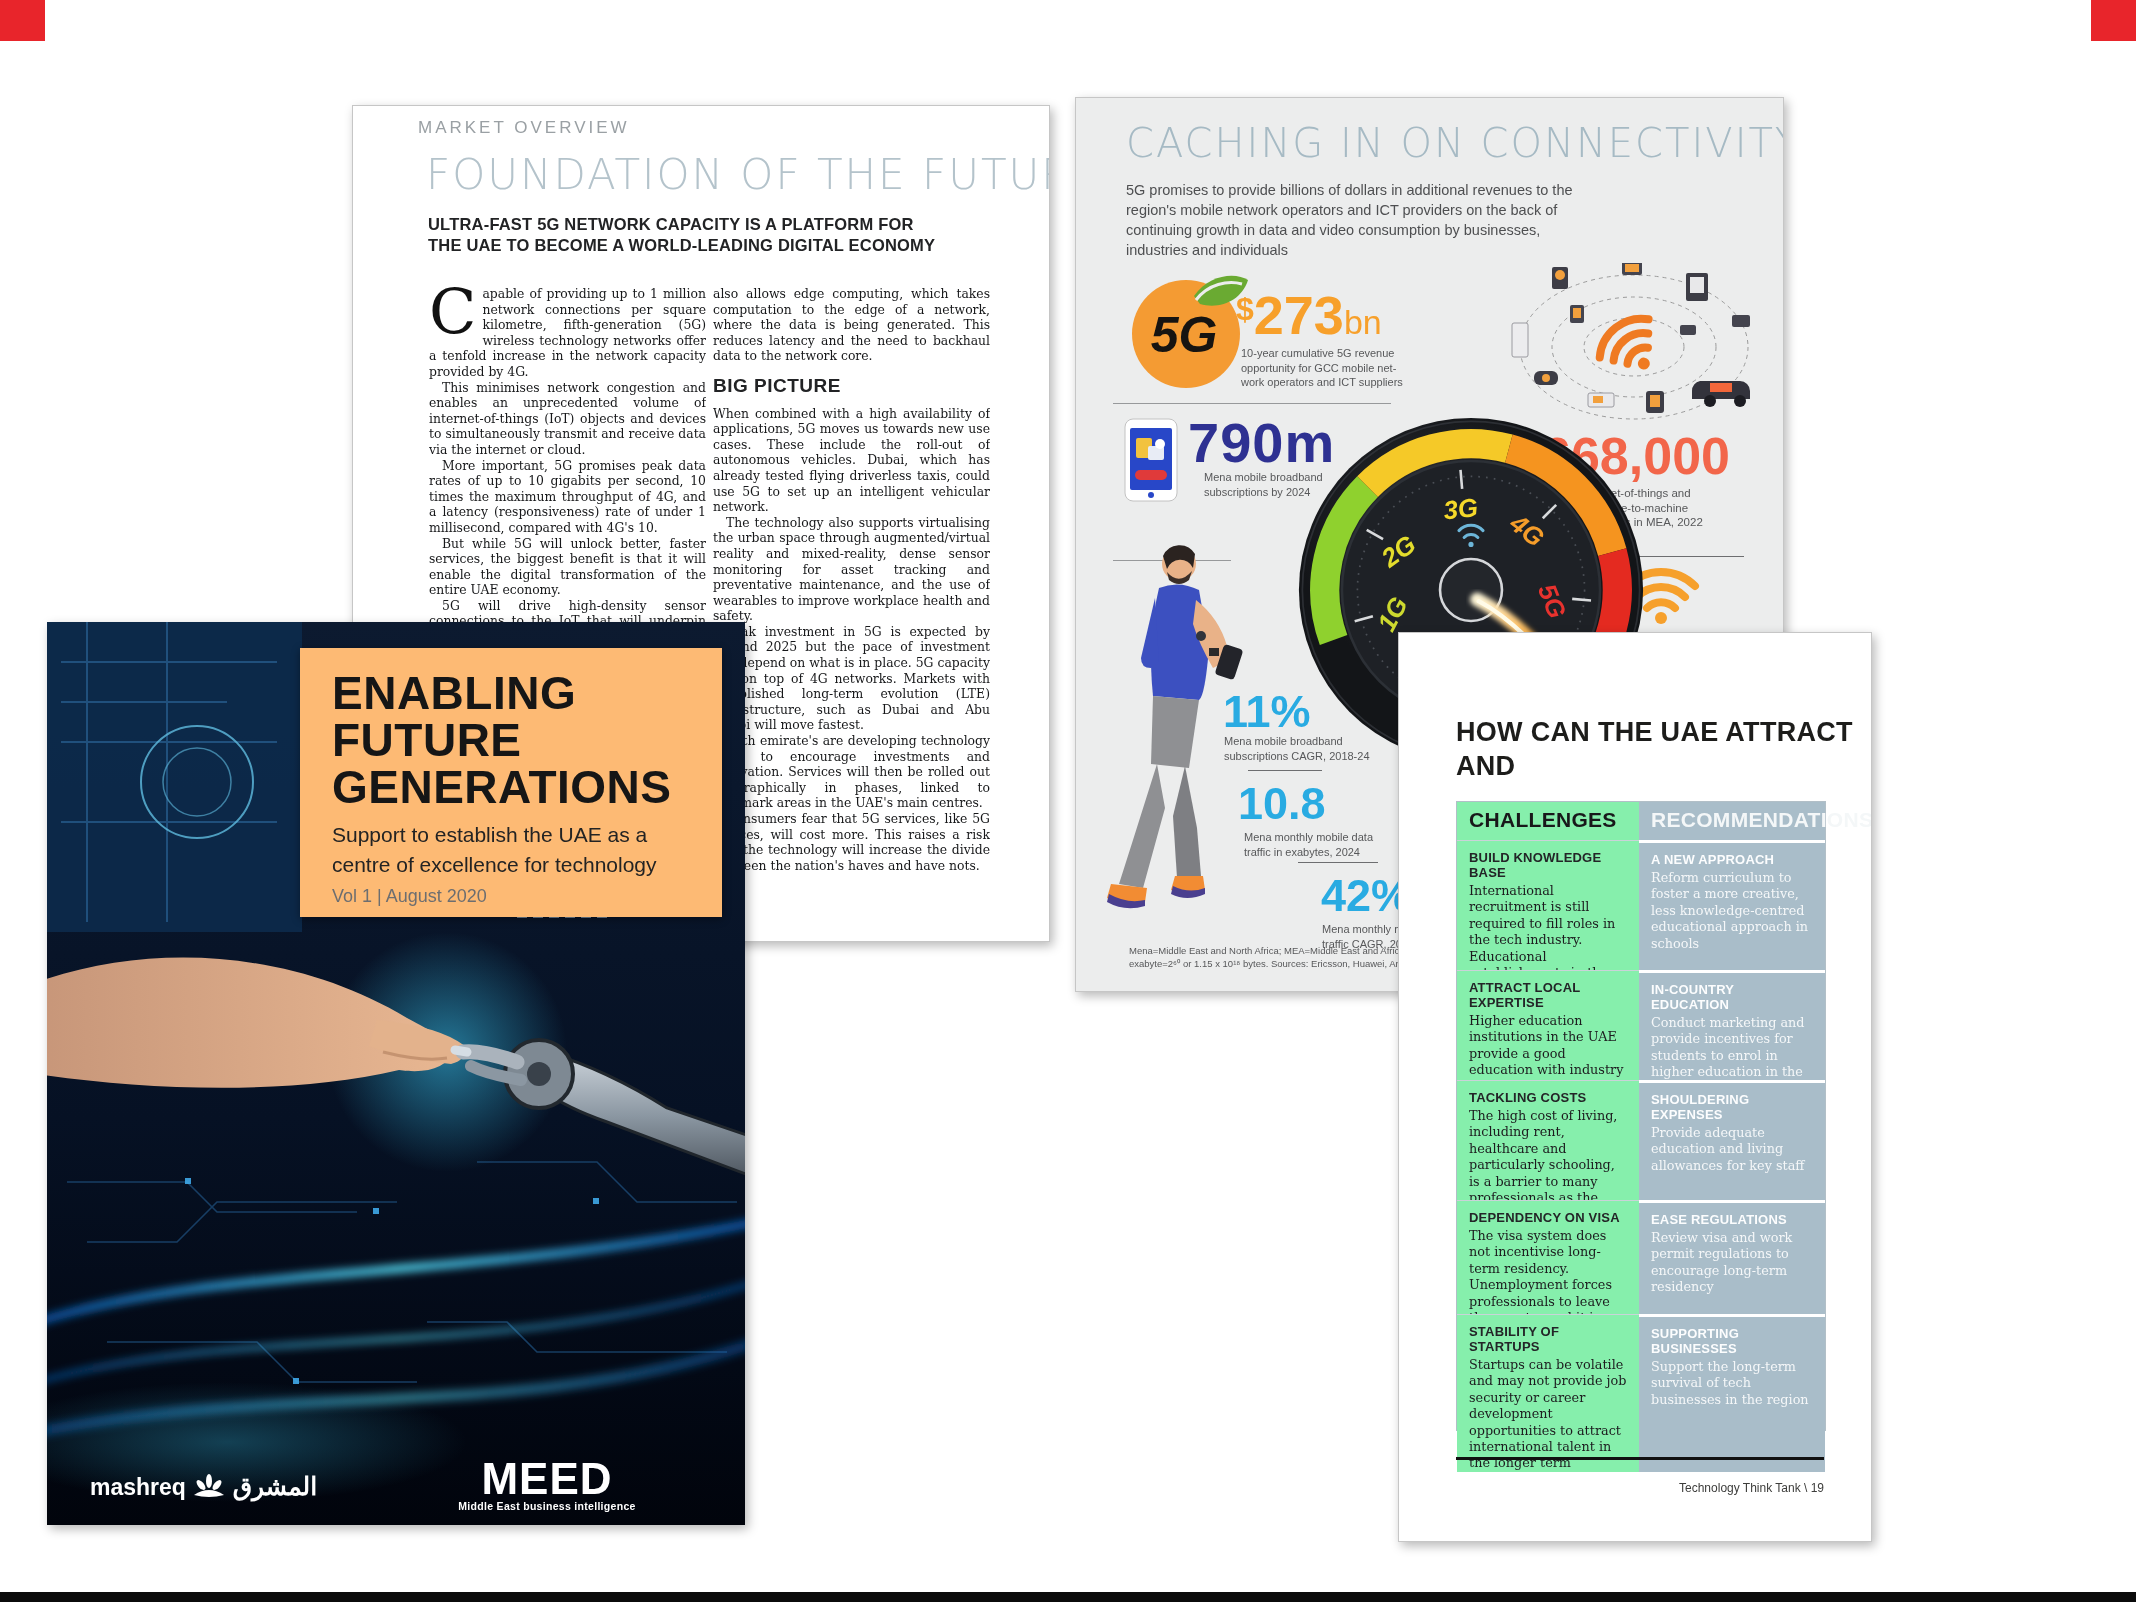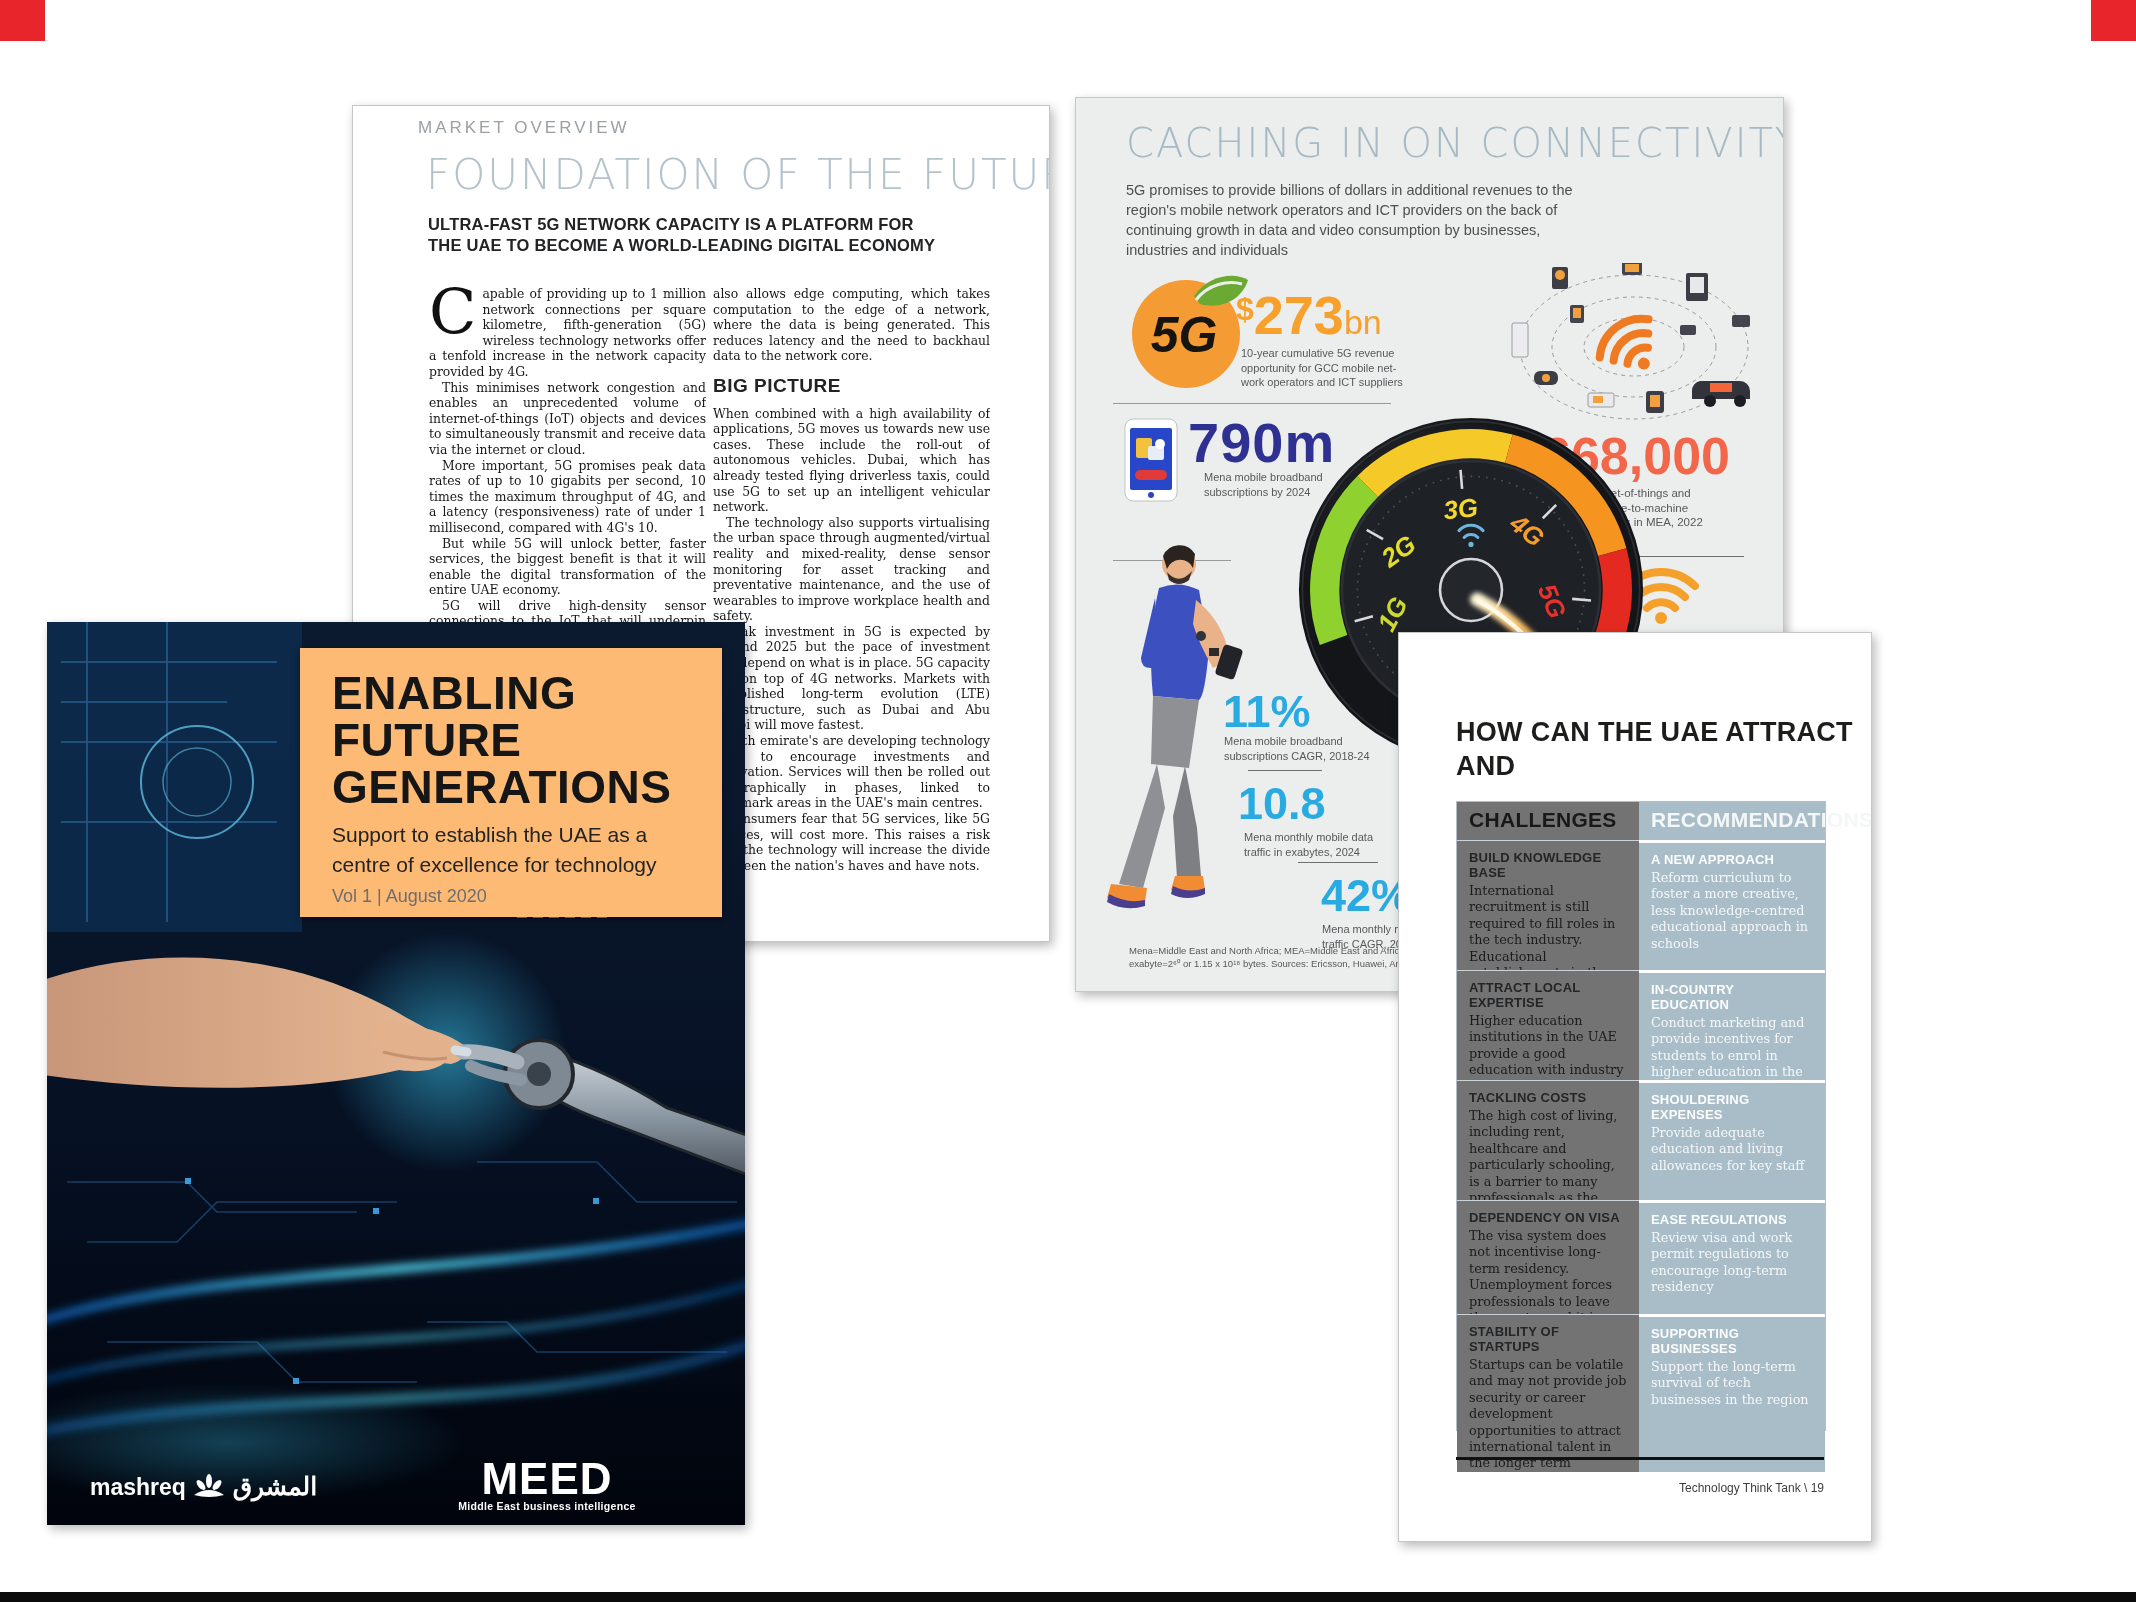--- a/index.html
+++ b/index.html
@@ -35,21 +35,21 @@
   #cover{border:none;}
   .cover-box{position:absolute;background:#fdba74;box-shadow:0 2px 8px rgba(0,0,0,.4);}
   .cov-title{font-size:46px;line-height:47px;font-weight:800;color:#161616;letter-spacing:.5px;}
   .cov-sub{font-size:21px;line-height:30px;color:#232323;}
   .cov-vol{font-size:18px;color:#6d6e70;}
   .brand{color:#fff;}
   
   .tal-title{font-size:27px;line-height:34px;font-weight:bold;color:#1d1d1b;letter-spacing:.3px;}
   .tal-table{position:absolute;border:1px solid #b2bfc7;}
   .trow{display:grid;grid-template-columns:182px 186px;}
-  .tcell-c{background:#737373;padding:9px 12px 0 12px;border-top:1px solid #c9d3d8;}
+  .tcell-c{background:#86efac;padding:9px 12px 0 12px;border-top:1px solid #c9d3d8;}
   .tcell-r{background:#a9bdc9;padding:9px 12px 0 12px;border-top:3px solid #ffffff;}
   .trow.hdr .tcell-c{border-top:none;}
   .trow.hdr .tcell-r{border-top:none;}
   .th-c{font-size:21px;font-weight:bold;color:#18181a;letter-spacing:.3px;}
   .th-r{font-size:21px;font-weight:bold;color:#f4f7f8;letter-spacing:.3px;}
   .ct{font-size:13px;font-weight:bold;color:#232527;margin:0 0 3px 0;letter-spacing:.2px;}
   .cb{font-family:"DejaVu Serif",serif;font-size:12.8px;line-height:16.4px;color:#1c1c1e;margin:0;}
   .rt{font-size:13px;font-weight:bold;color:#fcfdfe;margin:0 0 3px 0;letter-spacing:.2px;}
   .rb{font-family:"DejaVu Serif",serif;font-size:12.8px;line-height:16.4px;color:rgba(255,255,255,.88);margin:0;}
   .tal-footer{font-size:12px;color:#3d3d3b;}

